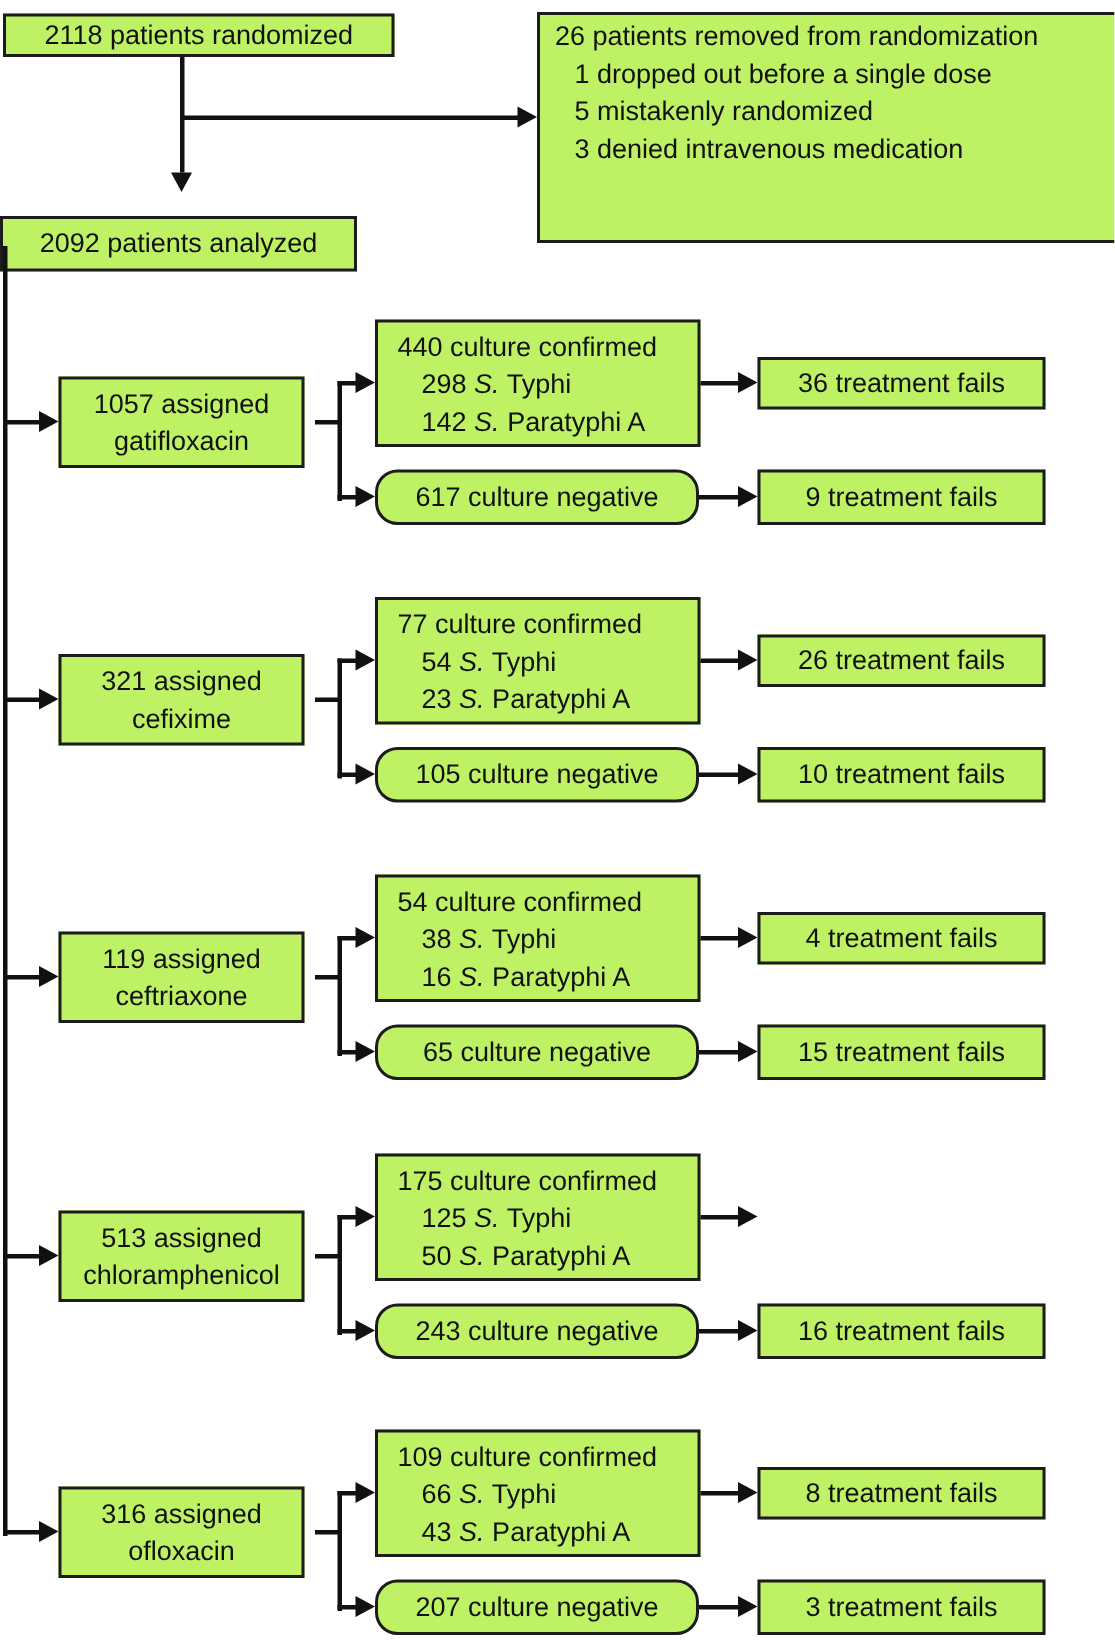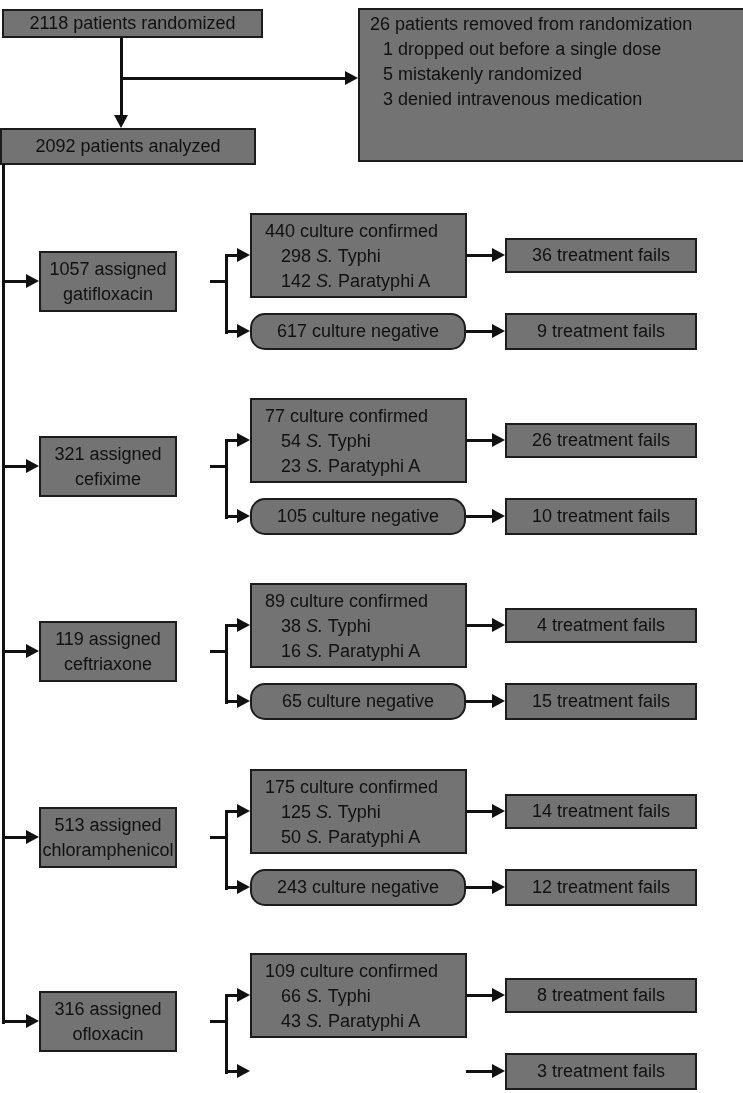--- a/index.html
+++ b/index.html
@@ -8,21 +8,21 @@
   #canvas {
     position: relative;
     width: 743px;
     height: 1093px;
     background: #ffffff;
     overflow: hidden;
   }
   .box {
     position: absolute;
     border: 2px solid #1c1c1c;
-    background: #737373;
+    background: #bef264;
     font-size: 18px;
     color: #111;
   }
   .center {
     display: flex;
     flex-direction: column;
     align-items: center;
     justify-content: center;
     text-align: center;
     line-height: 25px;
@@ -39,22 +39,22 @@
     position: absolute; width: 0; height: 0;
     border-left: 7px solid transparent;
     border-right: 7px solid transparent;
     border-top: 13px solid #111;
   }
   .arm { position: absolute; left: 0; width: 743px; height: 140px; }
   
   .box-a { left: 2px; top: 9px; width: 261px; height: 29px; }
   .box-b { left: 358px; top: 8px; width: 404px; height: 154px; padding: 2px 0 0 10px; line-height: 25px; }
   .box-b .reason { padding-left: 13px; }
-  .box-c { left: 0px; top: 128px; width: 256px; height: 37px; }
-  .assigned-box { left: 39px; top: 38px; width: 138px; height: 61px; }
+  .box-c { left: 0px; top: 144px; width: 238px; height: 37px; }
+  .assigned-box { left: 39px; top: 38px; width: 164px; height: 61px; }
   .confirmed-box { left: 250px; top: 0px; width: 217px; height: 85px; padding: 4px 0 0 13px; line-height: 25px; }
   .confirmed-box .species { padding-left: 16px; }
   .fails1-box { left: 505px; top: 25px; width: 192px; height: 35px; }
   .negative-box { left: 250px; top: 100px; width: 216px; height: 37px; border-radius: 15px; }
   .fails2-box { left: 505px; top: 100px; width: 192px; height: 37px; }
   i { font-style: italic; }
 </style>
 </head>
 <body>
 
@@ -155,21 +155,21 @@
       <div>119 assigned</div>
       <div>ceftriaxone</div>
     </div>
     <div class="hline" style="left:210px;top:67px;width:17px"></div>
     <div class="vline" style="left:225px;top:41px;height:80px"></div>
     <div class="hline" style="left:225px;top:41px;width:13px"></div>
     <div class="ah-right" style="left:237px;top:35px"></div>
     <div class="hline" style="left:225px;top:117px;width:13px"></div>
     <div class="ah-right" style="left:237px;top:111px"></div>
     <div class="box confirmed-box">
-      <div>89 culture confirmed</div>
+      <div>54 culture confirmed</div>
       <div class="species"><span>38</span> <i>S.</i> <span>Typhi</span></div>
       <div class="species"><span>16</span> <i>S.</i> <span>Paratyphi A</span></div>
     </div>
     <div class="hline" style="left:467px;top:41px;width:26px"></div>
     <div class="ah-right" style="left:492px;top:35px"></div>
     <div class="box fails1-box center">
       <div>4 treatment fails</div>
     </div>
     <div class="box negative-box center">
       <div>65 culture negative</div>
@@ -194,30 +194,27 @@
     <div class="ah-right" style="left:237px;top:35px"></div>
     <div class="hline" style="left:225px;top:117px;width:13px"></div>
     <div class="ah-right" style="left:237px;top:111px"></div>
     <div class="box confirmed-box">
       <div>175 culture confirmed</div>
       <div class="species"><span>125</span> <i>S.</i> <span>Typhi</span></div>
       <div class="species"><span>50</span> <i>S.</i> <span>Paratyphi A</span></div>
     </div>
     <div class="hline" style="left:467px;top:41px;width:26px"></div>
     <div class="ah-right" style="left:492px;top:35px"></div>
-    <div class="box fails1-box center">
-      <div>14 treatment fails</div>
-    </div>
     <div class="box negative-box center">
       <div>243 culture negative</div>
     </div>
     <div class="hline" style="left:466px;top:117px;width:27px"></div>
     <div class="ah-right" style="left:492px;top:111px"></div>
     <div class="box fails2-box center">
-      <div>12 treatment fails</div>
+      <div>16 treatment fails</div>
     </div>
   </div>
 
   <div class="arm" style="top:953px">
     <div class="hline" style="left:2px;top:67px;width:25px"></div>
     <div class="ah-right" style="left:26px;top:61px"></div>
     <div class="box assigned-box center">
       <div>316 assigned</div>
       <div>ofloxacin</div>
     </div>
@@ -230,20 +227,23 @@
     <div class="box confirmed-box">
       <div>109 culture confirmed</div>
       <div class="species"><span>66</span> <i>S.</i> <span>Typhi</span></div>
       <div class="species"><span>43</span> <i>S.</i> <span>Paratyphi A</span></div>
     </div>
     <div class="hline" style="left:467px;top:41px;width:26px"></div>
     <div class="ah-right" style="left:492px;top:35px"></div>
     <div class="box fails1-box center">
       <div>8 treatment fails</div>
     </div>
+    <div class="box negative-box center">
+      <div>207 culture negative</div>
+    </div>
     <div class="hline" style="left:466px;top:117px;width:27px"></div>
     <div class="ah-right" style="left:492px;top:111px"></div>
     <div class="box fails2-box center">
       <div>3 treatment fails</div>
     </div>
   </div>
 
 </div>
 
 </body></html>

